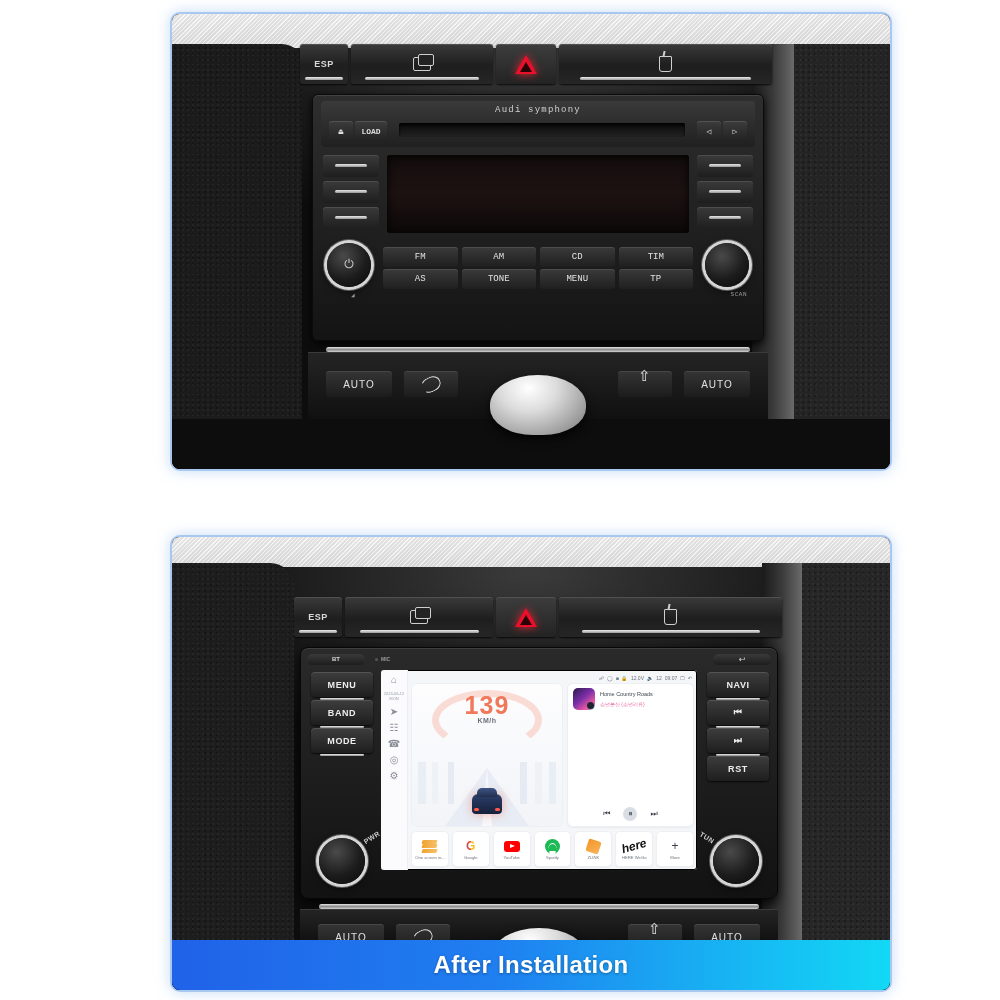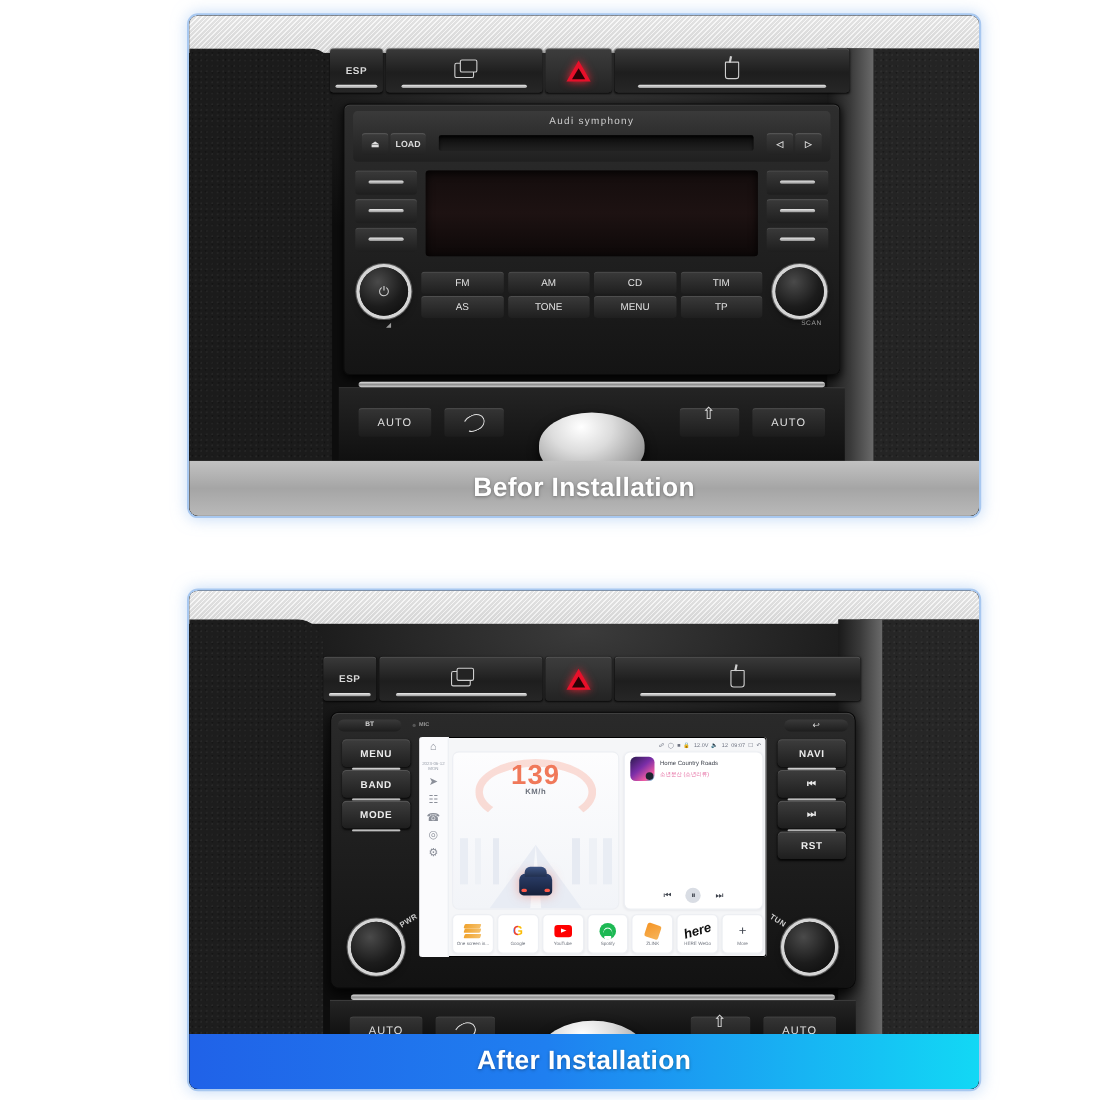--- a/index.html
+++ b/index.html
@@ -81,20 +81,21 @@
   .icon-cup:before{
     content:"";position:absolute;left:3px;top:-6px;width:2px;height:6px;background:#cfcfcf;
     transform:rotate(12deg);
   }
 
   
   .radio{
     position:absolute;background:linear-gradient(180deg,#2e2e2e,#141414);
     border-radius:6px;box-shadow:inset 0 1px 0 rgba(255,255,255,.1),0 3px 8px rgba(0,0,0,.9);
     border:1px solid #0b0b0b;
+    font-family:Liberation Mono, monospace;
   }
   .radio-top{
     position:absolute;left:8px;right:8px;top:6px;height:46px;
     background:linear-gradient(180deg,#3a3a3a,#202020);border-radius:4px;
   }
   .brand{
     position:absolute;top:4px;left:0;right:0;text-align:center;color:#cfcfcf;
     font-size:9px;letter-spacing:1.2px;
   }
   .cd-slot{
@@ -435,21 +436,20 @@
         <span class="recirc"></span>
       </div>
       <div class="dome" style="left:50%;transform:translateX(-50%);top:22px;width:96px;height:60px;"></div>
       <div class="cbtn" style="right:96px;top:18px;width:54px;height:26px;">
         <span class="uparrow"></span>
       </div>
       <div class="cbtn" style="right:18px;top:18px;width:66px;height:26px;">AUTO</div>
     </div>
   </div>
 
-  <div class="caption" id="caption-before">Befor Installation</div>
 </div>
 
 <div class="panel" id="panel-after">
   <div class="dash">
     <div class="dash-bg"></div>
     <div class="headliner" style="left:0;right:0;height:30px;"></div>
     <div class="leather" style="left:0;top:26px;width:122px;bottom:48px;background-color:#1d1d1d;border-radius:0 24px 0 0;"></div>
     <div class="leather" style="right:0;top:26px;width:108px;bottom:48px;background-color:#262626;"></div>
     <div class="pillar-right" style="right:88px;top:26px;width:40px;bottom:48px;"></div>
 

